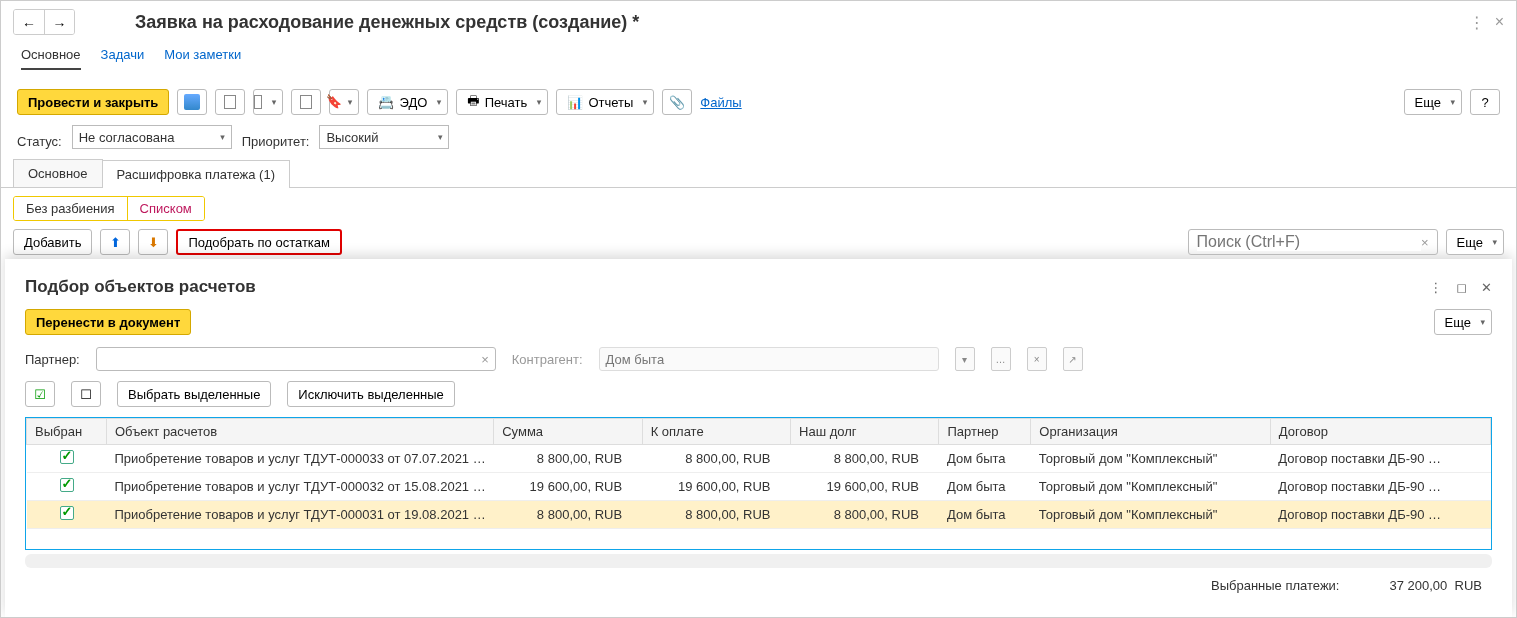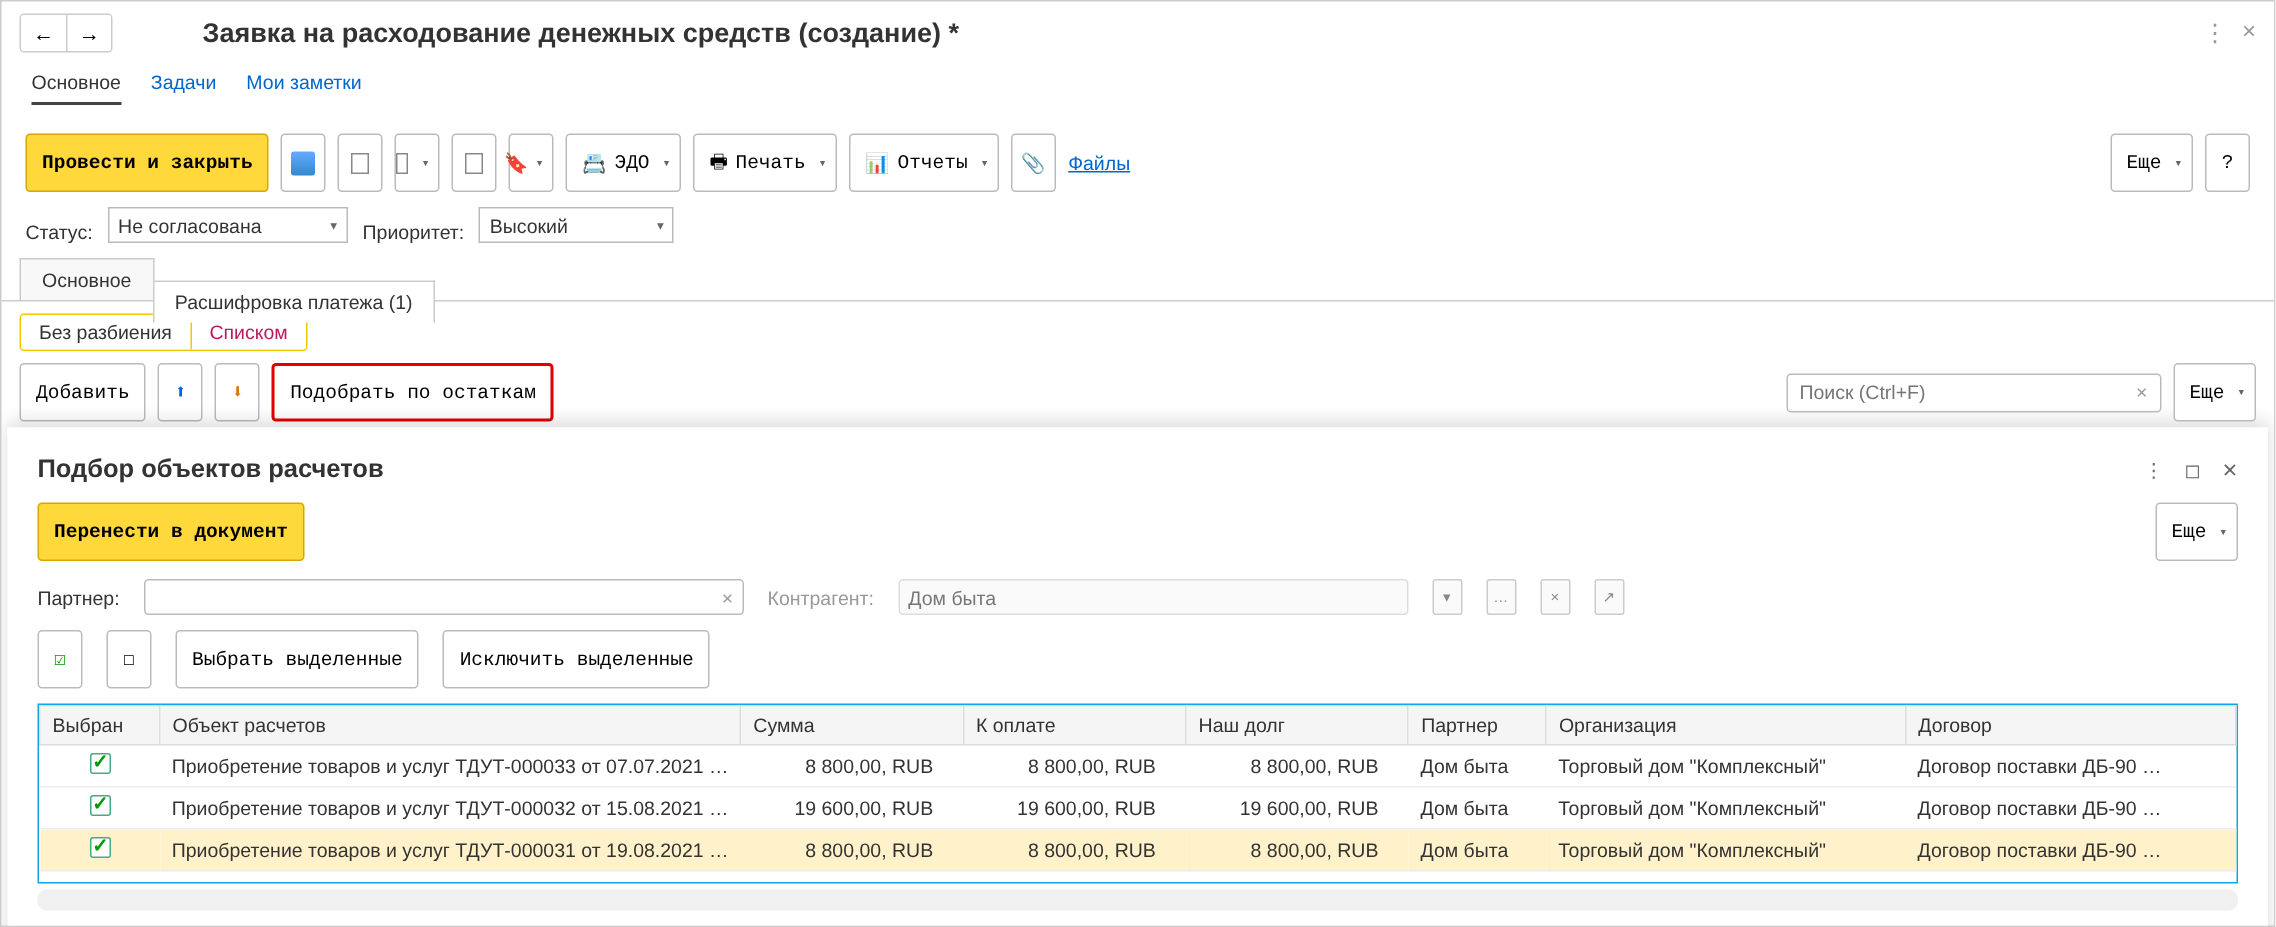--- a/index.html
+++ b/index.html
@@ -17,54 +17,54 @@
 .icon-x { color: #999; font-size: 16px; cursor: pointer; }
 
 
 .subnav { display: flex; gap: 20px; padding: 8px 20px 12px 20px; border-bottom: 1px solid transparent; }
 .subnav a { text-decoration: none; font-size: 13px; }
 .subnav a.active { color: #333; border-bottom: 2px solid #444; padding-bottom: 6px; }
 .subnav a.link { color: #0066cc; }
 
 
 .toolbar { display: flex; gap: 8px; padding: 6px 16px; align-items: center; flex-wrap: wrap; }
-.btn { height: 39px; border: 1px solid #bbb; background: #fff; border-radius: 3px; padding: 0 10px; display: inline-flex; align-items: center; gap: 5px; cursor: pointer; font-size: 13px; font-family: Liberation Mono, monospace; }
+.btn { height: 26px; border: 1px solid #bbb; background: #fff; border-radius: 3px; padding: 0 10px; display: inline-flex; align-items: center; gap: 5px; cursor: pointer; font-size: 13px; }
 .btn-yellow { background: #ffd83c; border: 1px solid #d4a800; font-weight: bold; }
 .btn-icon { width: 30px; padding: 0; justify-content: center; }
 .btn-split { padding-right: 20px; position: relative; }
 .btn-split::after { content: "▾"; position: absolute; right: 6px; font-size: 9px; color: #666; }
 .link-blue { color: #0066cc; text-decoration: underline; cursor: pointer; }
 .toolbar .spacer { flex: 1; }
 
 
 .status-row { display: flex; gap: 10px; padding: 4px 16px 10px 16px; align-items: flex-end; }
 .label { color: #333; }
 .select-input { height: 24px; border: 1px solid #bbb; border-radius: 0; padding: 0 6px; display: flex; align-items: center; gap: 6px; background: #fff; min-width: 160px; position: relative; }
 .select-input::after { content: "▾"; font-size: 9px; color: #666; margin-left: auto; }
 
 
 .tabs { display: flex; padding: 0 12px; border-bottom: 1px solid #ccc; }
 .tab { padding: 6px 14px; border: 1px solid #ccc; border-bottom: none; background: #f8f8f8; cursor: pointer; font-size: 13px; margin-right: -1px; }
-.tab.active { background: #fff; position: relative; top: 15px; }
+.tab.active { background: #fff; position: relative; top: 1px; }
 
 
 .tab-body { padding: 8px 12px 4px 12px; display: flex; flex-direction: column; gap: 8px; }
 .pill-group { display: inline-flex; border: 1px solid #f0c800; border-radius: 3px; overflow: hidden; width: fit-content; }
 .pill { padding: 4px 12px; cursor: pointer; background: #fff; }
 .pill.green { color: #be185d; }
 .pill + .pill { border-left: 1px solid #f0c800; }
 .row-flex { display: flex; gap: 8px; align-items: center; }
 .grow { flex: 1; }
 .search-box { height: 26px; border: 1px solid #bbb; border-radius: 3px; width: 250px; padding: 0 8px; display: flex; align-items: center; position: relative; }
-.search-box input { border: none; outline: none; flex: 1; font-size: 13px; }
+.search-box input { border: none; outline: none; flex: 1; font-size: 16px; }
 .search-box .clear { color: #999; cursor: pointer; }
 .highlight-red { border: 2px solid #e00000 !important; }
 
 
-.panel { margin: 0 4px; border-top: 6px solid #fff; box-shadow: 0 -4px 12px rgba(0,0,0,.15); background: #fff; flex: 1; display: flex; flex-direction: column; padding: 8px 0 0 0; }
+.panel { margin: 0 4px; border-top: 6px solid #fff; box-shadow: 0 -4px 12px rgba(0,0,0,.15); background: #fff; flex: 1; display: flex; flex-direction: column; padding: 8px 0 12px 0; }
 .panel-header { display: flex; align-items: center; padding: 4px 20px 8px 20px; }
 .panel-title { font-size: 17px; font-weight: bold; }
 .panel-actions { margin-left: auto; display: flex; gap: 14px; align-items: center; color: #666; }
 .panel-toolbar { padding: 4px 20px 10px 20px; display: flex; gap: 8px; }
 .form-row { display: flex; gap: 16px; padding: 2px 20px 10px 20px; align-items: center; }
 .text-input { height: 24px; border: 1px solid #bbb; border-radius: 3px; padding: 0 6px; flex: 1; max-width: 400px; display: flex; align-items: center; }
 .text-input .clear { margin-left: auto; color: #999; cursor: pointer; }
 .disabled-input { height: 24px; border: 1px solid #ddd; background: #fafafa; border-radius: 3px; padding: 0 6px; flex: 1; max-width: 340px; display: flex; align-items: center; color: #777; }
 .small-btn { width: 20px; height: 24px; border: 1px solid #ccc; background: #fafafa; border-radius: 2px; font-size: 10px; color: #888; cursor: pointer; }
 

